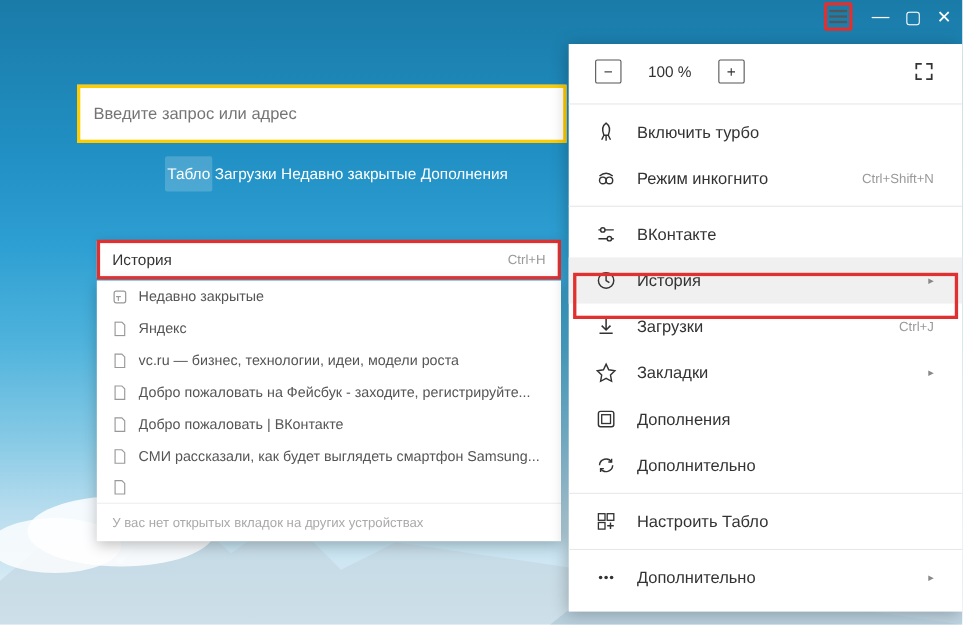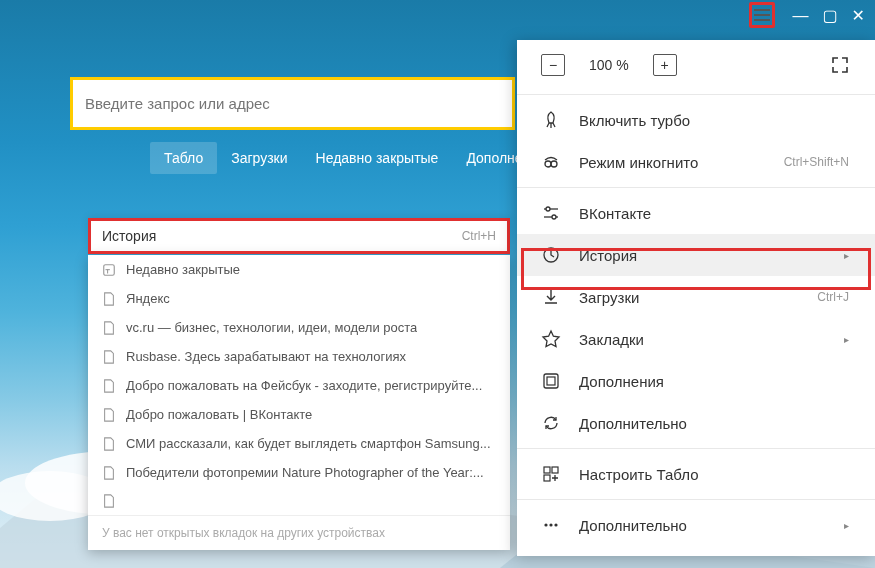--- a/index.html
+++ b/index.html
@@ -41,21 +41,21 @@
   padding: 0 12px;
 }
 .search-wrap input {
   border: none; outline: none; width: 100%; font-size: 15px; color: #888;
 }
 
 .tabs {
   position: absolute; top: 142px; left: 150px; display: flex; gap: 0; align-items: center;
 }
 .tab {
-  color: #fff; font-size: 14px; padding: 8px 14px; cursor: pointer;
+  color: #fff; font-size: 14px; padding: 8px 2px; cursor: pointer;
 }
 .tab.active { background: rgba(255,255,255,0.18); border-radius: 2px; }
 
 .history-panel-hl {
   position: absolute; top: 218px; left: 88px; width: 422px; height: 36px;
   border: 3px solid #e03030; z-index: 10; pointer-events: none;
 }
 
 .history-list {
   position: absolute; top: 255px; left: 88px; width: 422px;
@@ -183,53 +183,37 @@
         </svg>
       </span>
     <span class="txt">vc.ru — бизнес, технологии, идеи, модели роста</span>
   </div>
   <div class="row">
     <span class="ficon">
         <svg viewBox="0 0 16 16">
           <path d="M3 1 h7 l3 3 v11 h-10 z" fill="none" stroke="#999" stroke-width="1.2"></path>
         </svg>
       </span>
-    <span class="txt">Rusbase. Здесь зарабатывают на технологиях</span>
-  </div>
-  <div class="row">
-    <span class="ficon">
-        <svg viewBox="0 0 16 16">
-          <path d="M3 1 h7 l3 3 v11 h-10 z" fill="none" stroke="#999" stroke-width="1.2"></path>
-        </svg>
-      </span>
     <span class="txt">Добро пожаловать на Фейсбук - заходите, регистрируйте...</span>
   </div>
   <div class="row">
     <span class="ficon">
         <svg viewBox="0 0 16 16">
           <path d="M3 1 h7 l3 3 v11 h-10 z" fill="none" stroke="#999" stroke-width="1.2"></path>
         </svg>
       </span>
     <span class="txt">Добро пожаловать | ВКонтакте</span>
   </div>
   <div class="row">
     <span class="ficon">
         <svg viewBox="0 0 16 16">
           <path d="M3 1 h7 l3 3 v11 h-10 z" fill="none" stroke="#999" stroke-width="1.2"></path>
         </svg>
       </span>
     <span class="txt">СМИ рассказали, как будет выглядеть смартфон Samsung...</span>
-  </div>
-  <div class="row">
-    <span class="ficon">
-        <svg viewBox="0 0 16 16">
-          <path d="M3 1 h7 l3 3 v11 h-10 z" fill="none" stroke="#999" stroke-width="1.2"></path>
-        </svg>
-      </span>
-    <span class="txt">Победители фотопремии Nature Photographer of the Year:...</span>
   </div>
   <div class="row">
     <span class="ficon">
         <svg viewBox="0 0 16 16">
           <path d="M3 1 h7 l3 3 v11 h-10 z" fill="none" stroke="#999" stroke-width="1.2"></path>
         </svg>
       </span>
   </div>
   <div class="footer">У вас нет открытых вкладок на других устройствах</div>
 </div>

